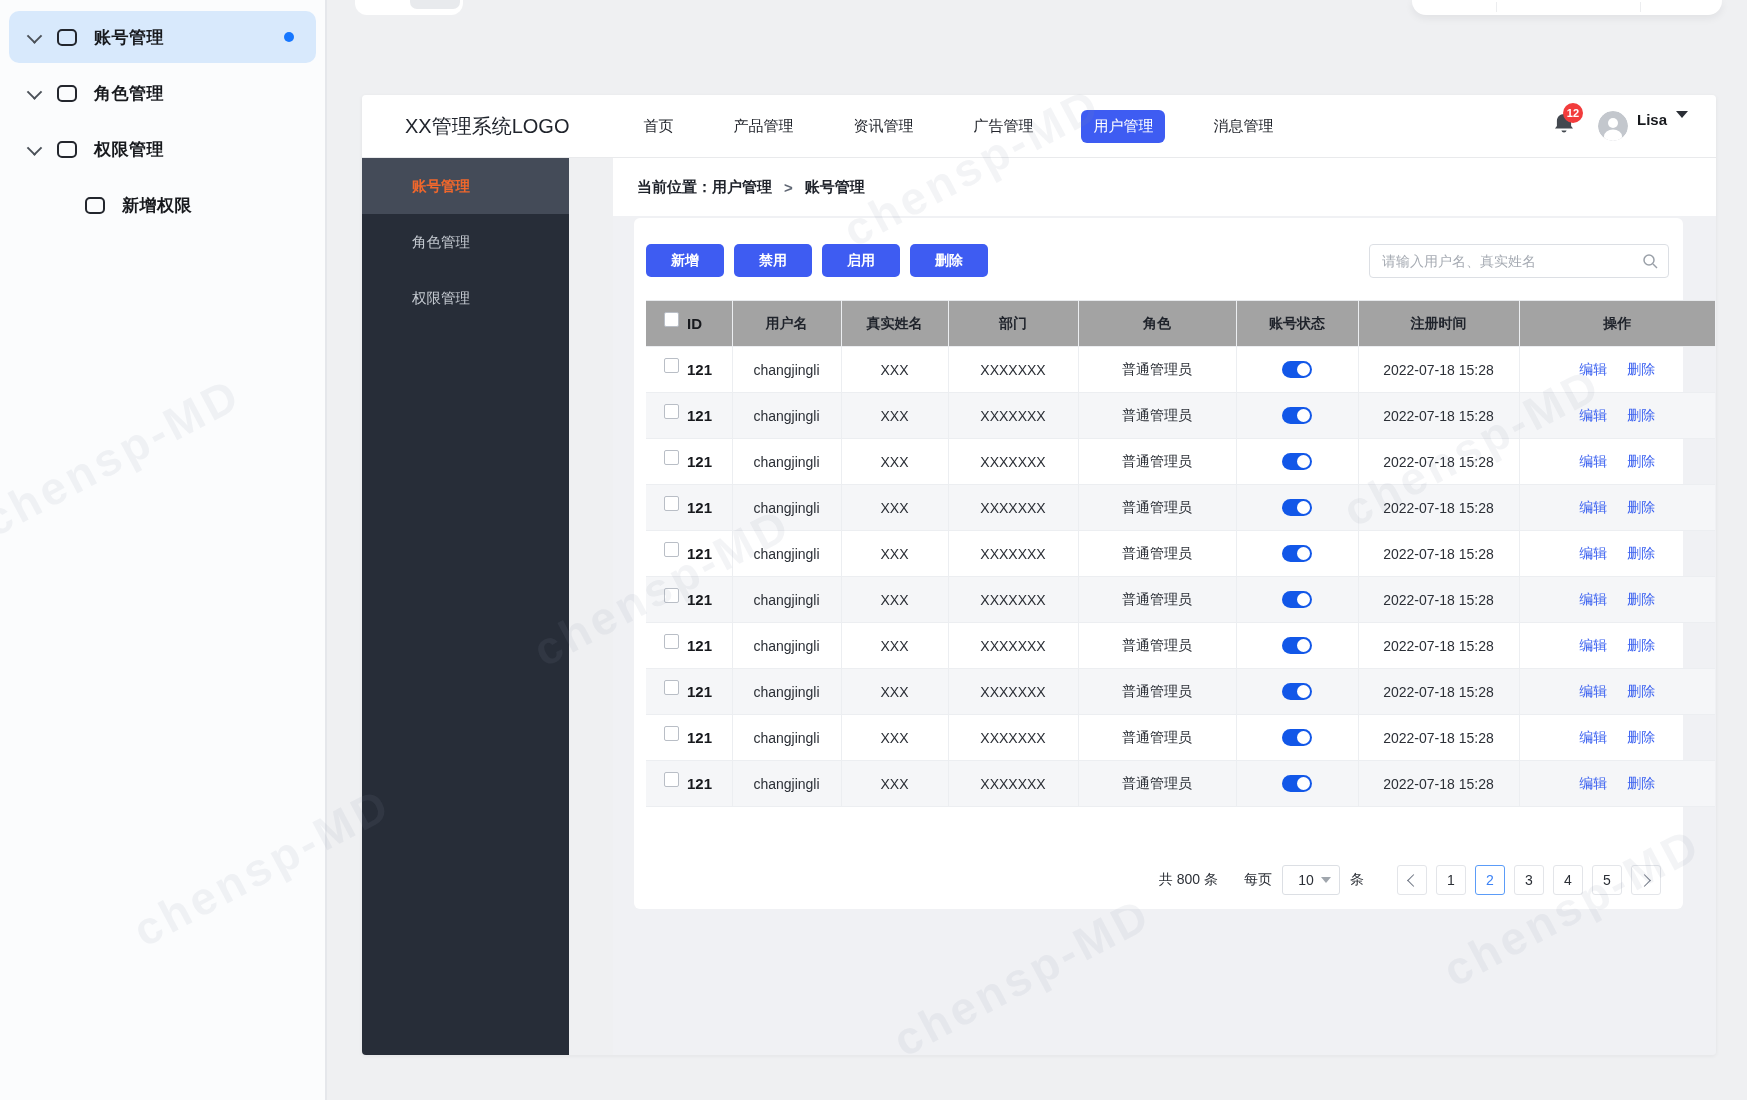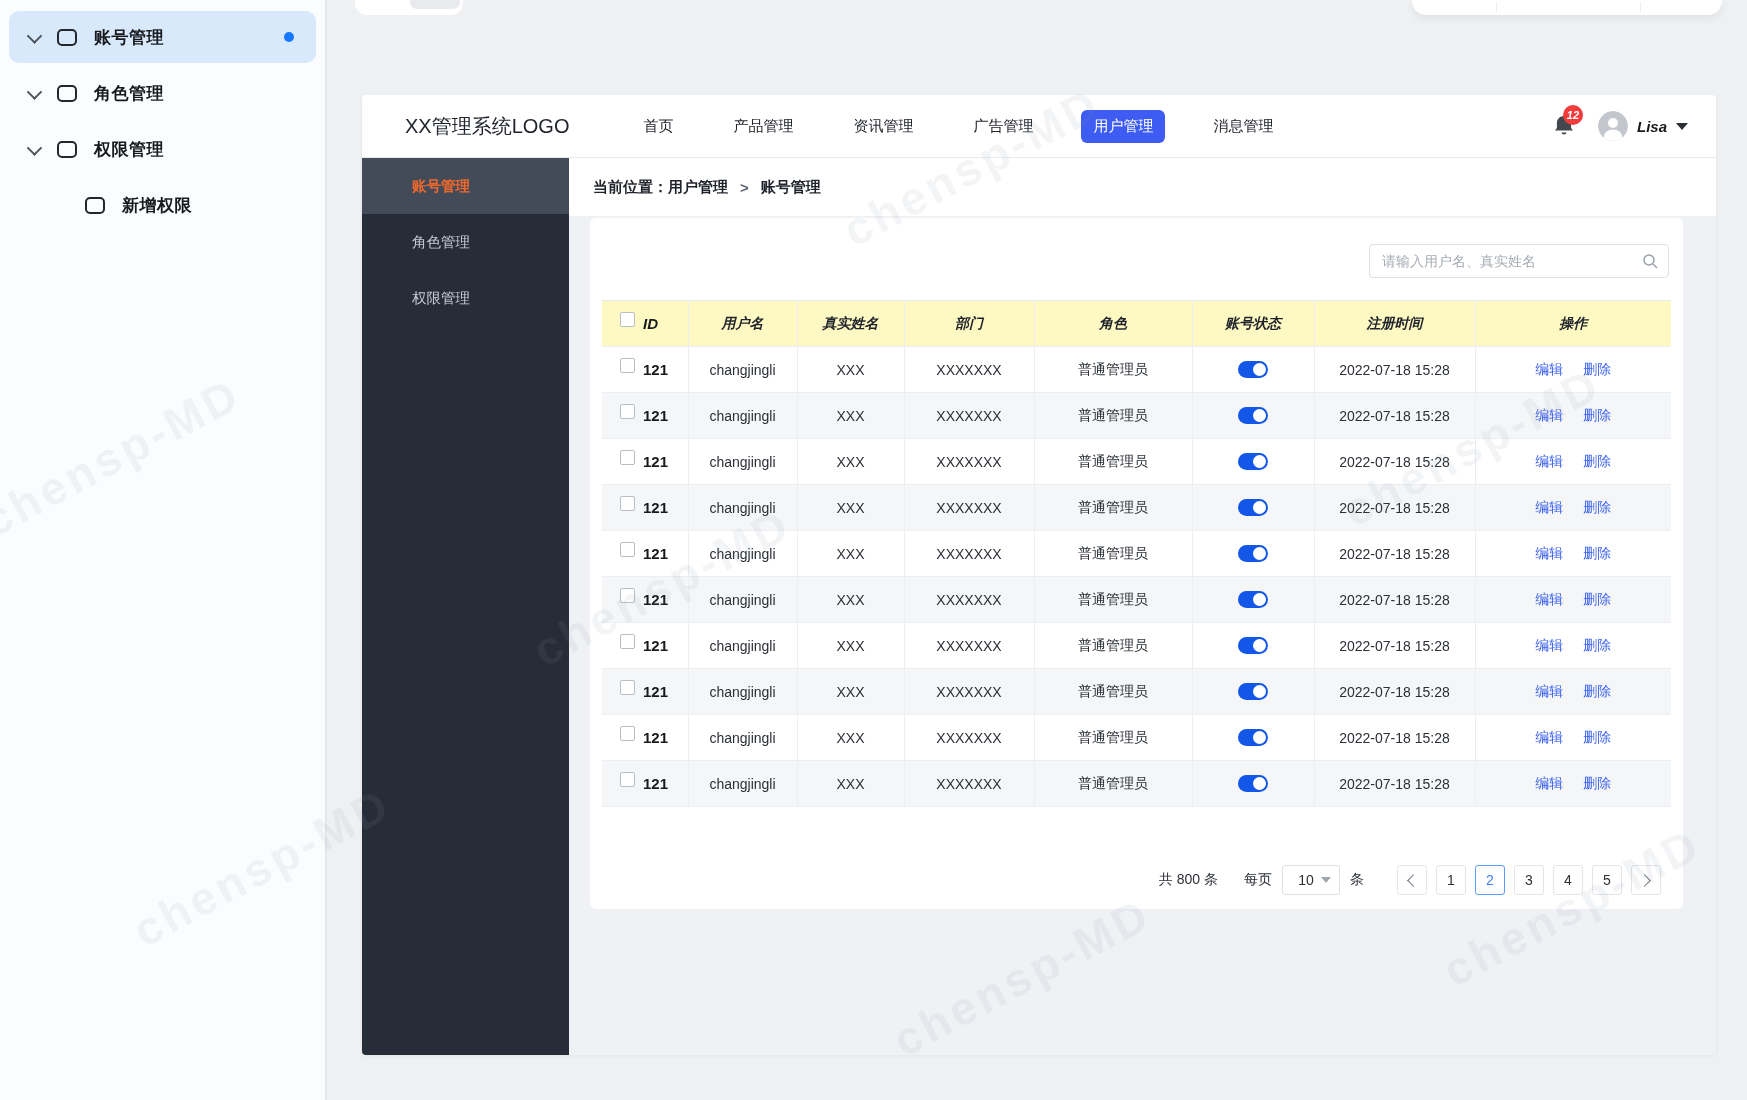--- a/index.html
+++ b/index.html
@@ -32,36 +32,36 @@
   .remnant-right i{position:absolute;top:2px;width:1px;height:10px;background:#ecedef;}
 
   
   .card{position:absolute;left:362px;top:95px;width:1354px;height:960px;display:flex;flex-direction:column;
         border-radius:4px;overflow:hidden;box-shadow:0 1px 4px rgba(31,35,41,.06);}
   .app-header{height:62px;background:#fff;border-bottom:1px solid #e9eaec;display:flex;align-items:center;flex:none;}
   .logo{margin-left:43px;font-size:20px;font-weight:500;color:#1f232b;}
   .main-nav{display:flex;align-items:center;margin-left:62px;gap:36px;}
   .nav-item{font-size:15px;color:#23262d;padding:7px 12px;border-radius:6px;cursor:pointer;white-space:nowrap;}
   .nav-item.active{background:var(--accent);color:#fff;}
-  .header-right{margin-left:auto;display:flex;align-items:center;margin-right:28px;font-style:italic;}
+  .header-right{margin-left:auto;display:flex;margin-right:28px;}
   .bell-wrap{position:relative;width:26px;height:26px;margin-right:20px;cursor:pointer;}
   .badge{position:absolute;top:-8px;left:11px;min-width:20px;height:20px;border-radius:10px;background:var(--badge);
          color:#fff;font-size:11px;font-weight:700;display:flex;align-items:center;justify-content:center;
          padding:0 3px;box-sizing:border-box;}
   .avatar{width:30px;height:30px;border-radius:50%;margin-right:9px;cursor:pointer;}
   .user-name{font-size:15px;font-weight:700;margin-right:9px;color:#17191d;}
   .tri{width:0;height:0;border-left:6px solid transparent;border-right:6px solid transparent;
        border-top:7px solid #2a2e35;display:inline-block;}
 
   .card-body{flex:1;display:flex;min-height:0;}
   .inner-sidebar{width:207px;background:var(--dark);flex:none;}
   .side-item{height:56px;display:flex;align-items:center;padding-left:50px;font-size:14.5px;color:#c7ccd3;cursor:pointer;}
   .side-item.active{background:var(--dark-active);color:var(--orange);font-weight:700;}
 
-  .content{flex:1;background:#f0f1f4;display:flex;flex-direction:column;min-width:0;}
+  .content{flex:1;background:#f0f1f4;display:flex;flex-direction:column;min-width:0;margin-left:44px;}
   .breadcrumb-bar{height:58px;background:#fff;display:flex;align-items:center;padding-left:24px;
                   font-size:15px;font-weight:600;color:#1f232b;flex:none;}
   .crumb{cursor:pointer;}
   .crumb-sep{margin:0 12px;color:#5f6673;font-weight:600;}
 
   .panel{margin:2px 33px 0 21px;background:#fff;border-radius:6px;height:691px;box-sizing:border-box;
          padding:26px 12px 0 12px;display:flex;flex-direction:column;}
   .toolbar{display:flex;align-items:flex-start;}
   .tool-btn{width:78px;height:33px;background:var(--accent);color:#fff;font-size:14px;font-weight:700;
             border:none;border-radius:5px;margin-right:10px;cursor:pointer;font-family:inherit;}
@@ -70,21 +70,21 @@
   .search-input{flex:1;border:none;outline:none;padding:0 8px 0 12px;font-size:14px;color:#333;
                 background:transparent;font-family:inherit;min-width:0;}
   .search-input::placeholder{color:#a6abb3;}
   .search-icon{margin-right:10px;flex:none;display:flex;}
 
   .table-wrap{margin-top:22px;}
   table{width:100%;border-collapse:collapse;table-layout:fixed;font-size:14px;}
   th,td{height:45px;padding:0;border-right:1px solid #eceef1;border-bottom:1px solid #eceef1;
         text-align:center;color:#2b2f36;overflow:hidden;white-space:nowrap;}
   th:last-child,td:last-child{border-right:none;}
-  thead th{background:#fef9c3;font-weight:700;color:#1f232b;border-top:1px solid #e7e9ec;font-style:italic;}
+  thead th{background:#a3a3a3;font-weight:700;color:#1f232b;border-top:1px solid #e7e9ec;}
   tbody tr:nth-child(even){background:#f5f6f8;}
   .cell-id{text-align:left !important;padding-left:18px !important;}
   .cb{display:inline-block;width:13px;height:13px;border:1px solid #b9bec6;border-radius:2px;background:#fff;
       vertical-align:middle;transform:translateY(-5px);margin-right:8px;cursor:pointer;}
   .id-text{font-weight:700;font-size:15px;color:#17191d;}
   .toggle{display:inline-block;width:30px;height:17px;border-radius:9px;background:var(--toggle);
           position:relative;cursor:pointer;vertical-align:middle;}
   .toggle::after{content:"";position:absolute;right:2px;top:2px;width:13px;height:13px;border-radius:50%;background:#fff;}
   .link{color:#3c62f0;margin:0 10px;cursor:pointer;}
 
@@ -200,20 +200,26 @@
         <div class="breadcrumb-bar">
           <span>当前位置：</span>
           <span class="crumb">用户管理</span>
           <span class="crumb-sep">&gt;</span>
           <span class="crumb">账号管理</span>
         </div>
 
         <div class="panel">
 
           <div class="toolbar">
+            <div style="display:flex">
+                <button class="tool-btn">新增</button>
+                <button class="tool-btn">禁用</button>
+                <button class="tool-btn">启用</button>
+                <button class="tool-btn">删除</button>
+              </div>
             <div class="search-box">
               <input class="search-input" placeholder="请输入用户名、真实姓名" style="">
               <span class="search-icon">
                 <svg width="16" height="16" viewBox="0 0 16 16" fill="none" stroke="#9aa0a8" stroke-width="1.5">
                   <circle cx="7" cy="7" r="5"></circle>
                     <line x1="11" y1="11" x2="15" y2="15"></line>
                 </svg>
               </span>
             </div>
           </div>

